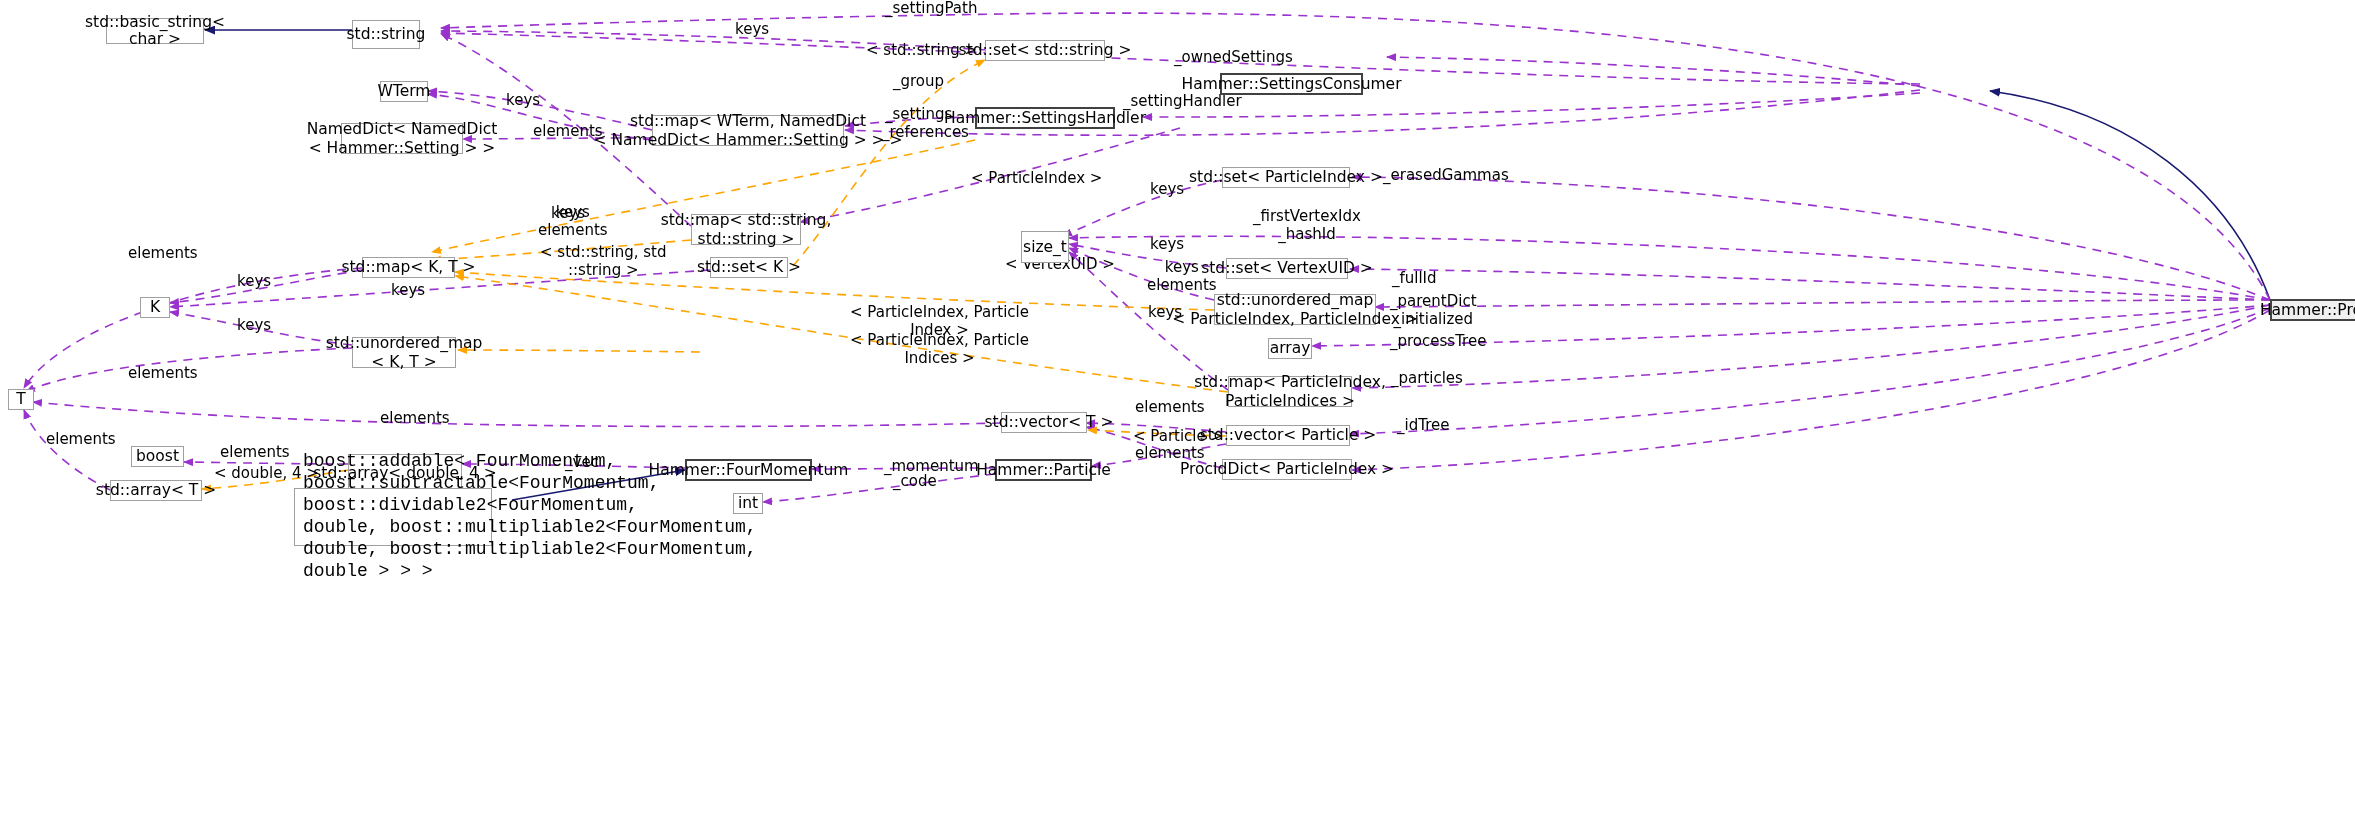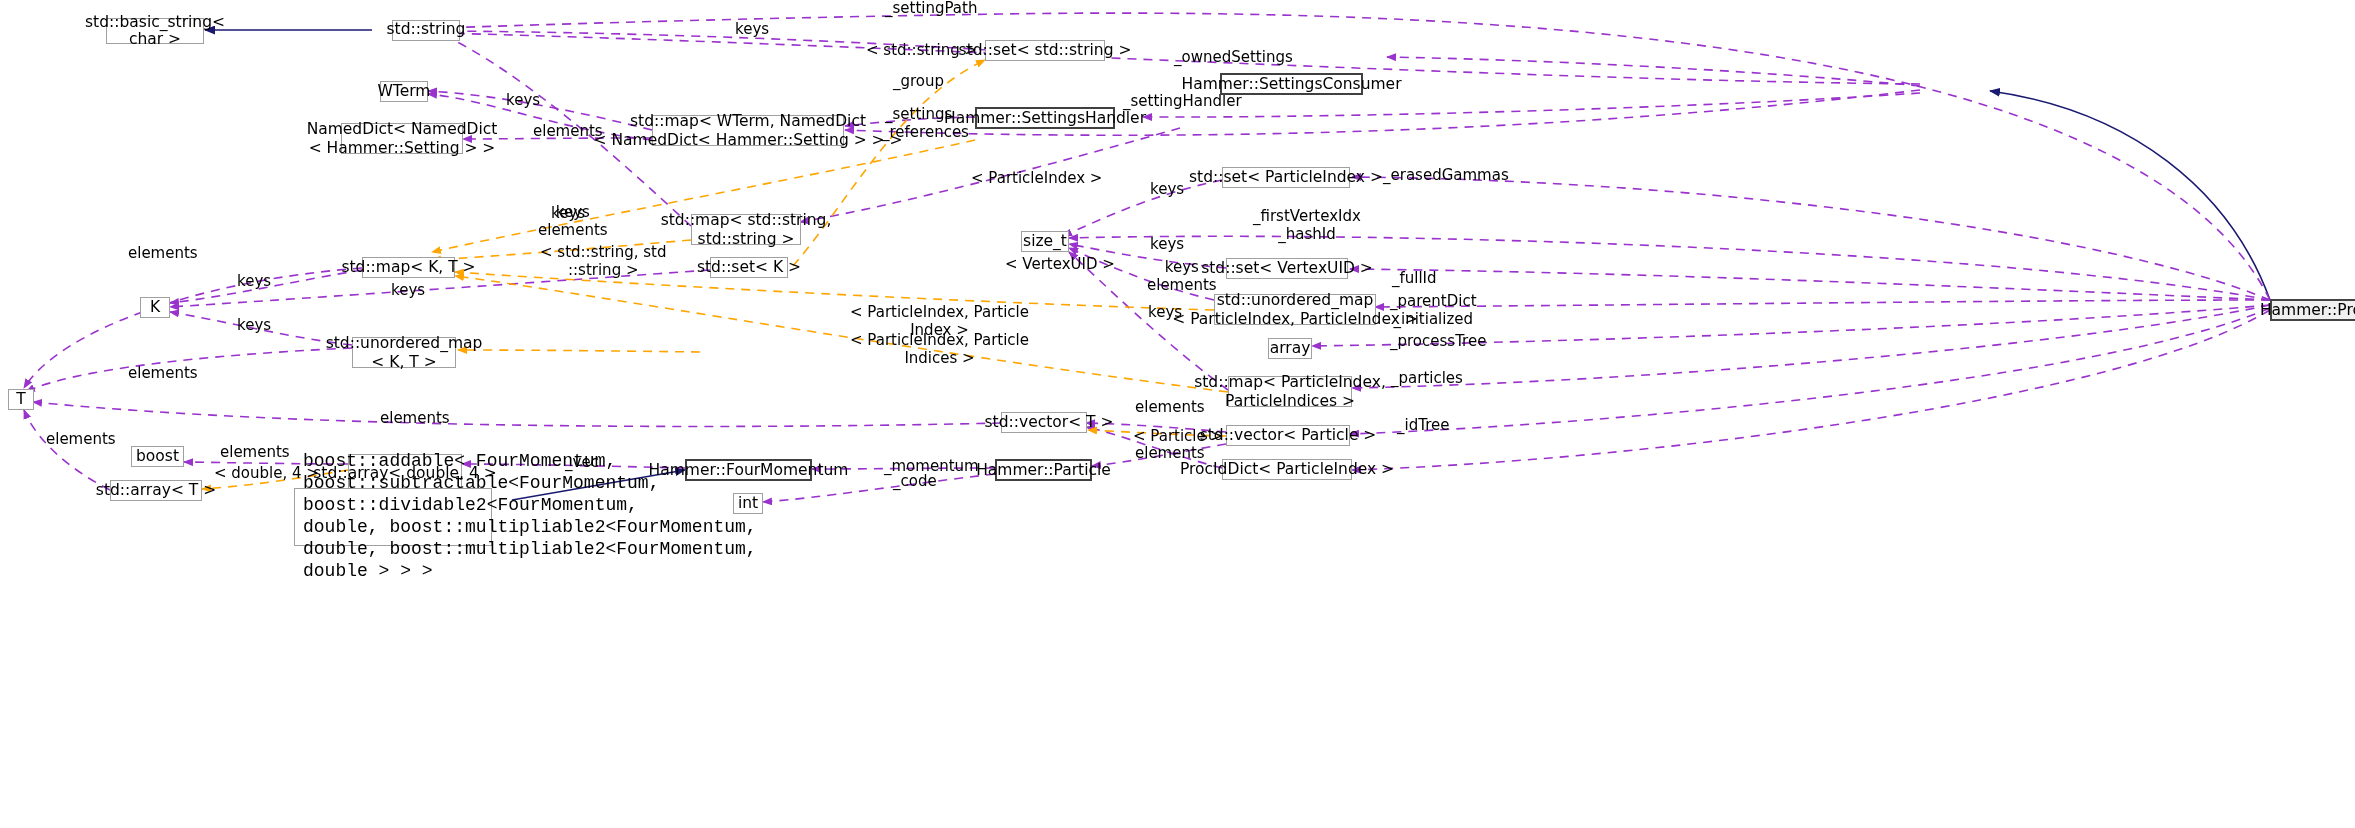--- a/index.html
+++ b/index.html
@@ -183,21 +183,21 @@
 
       <path d="M348,470 C300,478 250,486 202,489" marker-end="url(#ah-orange)"></path>
     </g>
   </svg>
 
   <div class="node" style="left:106px; top:18px; width:98px; height:26px; line-height:1.1;">
     <span>std::basic_string&lt;
 char &gt;</span>
   </div>
 
-  <div class="node" style="left:392px; top:20px; width:68px; height:21px;align-items:flex-end;">
+  <div class="node" style="left:352px; top:20px; width:68px; height:29px;">
     <span>std::string</span>
   </div>
 
   <div class="node" style="left:380px; top:81px; width:48px; height:21px;">
     <span>WTerm</span>
   </div>
 
   <div class="node" style="left:341px; top:123px; width:122px; height:31px;">
     <span>NamedDict&lt; NamedDict
 &lt; Hammer::Setting &gt; &gt;</span>
@@ -235,21 +235,21 @@
 
   <div class="node" style="left:140px; top:297px; width:30px; height:21px;">
     <span>K</span>
   </div>
 
   <div class="node" style="left:352px; top:337px; width:104px; height:31px;">
     <span>std::unordered_map
 &lt; K, T &gt;</span>
   </div>
 
-  <div class="node" style="left:1021px; top:231px; width:48px; height:21px;">
+  <div class="node" style="left:1021px; top:231px; width:48px; height:32px;">
     <span>size_t</span>
   </div>
 
   <div class="node" style="left:1222px; top:167px; width:128px; height:21px;">
     <span>std::set&lt; ParticleIndex &gt;</span>
   </div>
 
   <div class="node" style="left:1226px; top:258px; width:122px; height:21px;">
     <span>std::set&lt; VertexUID &gt;</span>
   </div>

